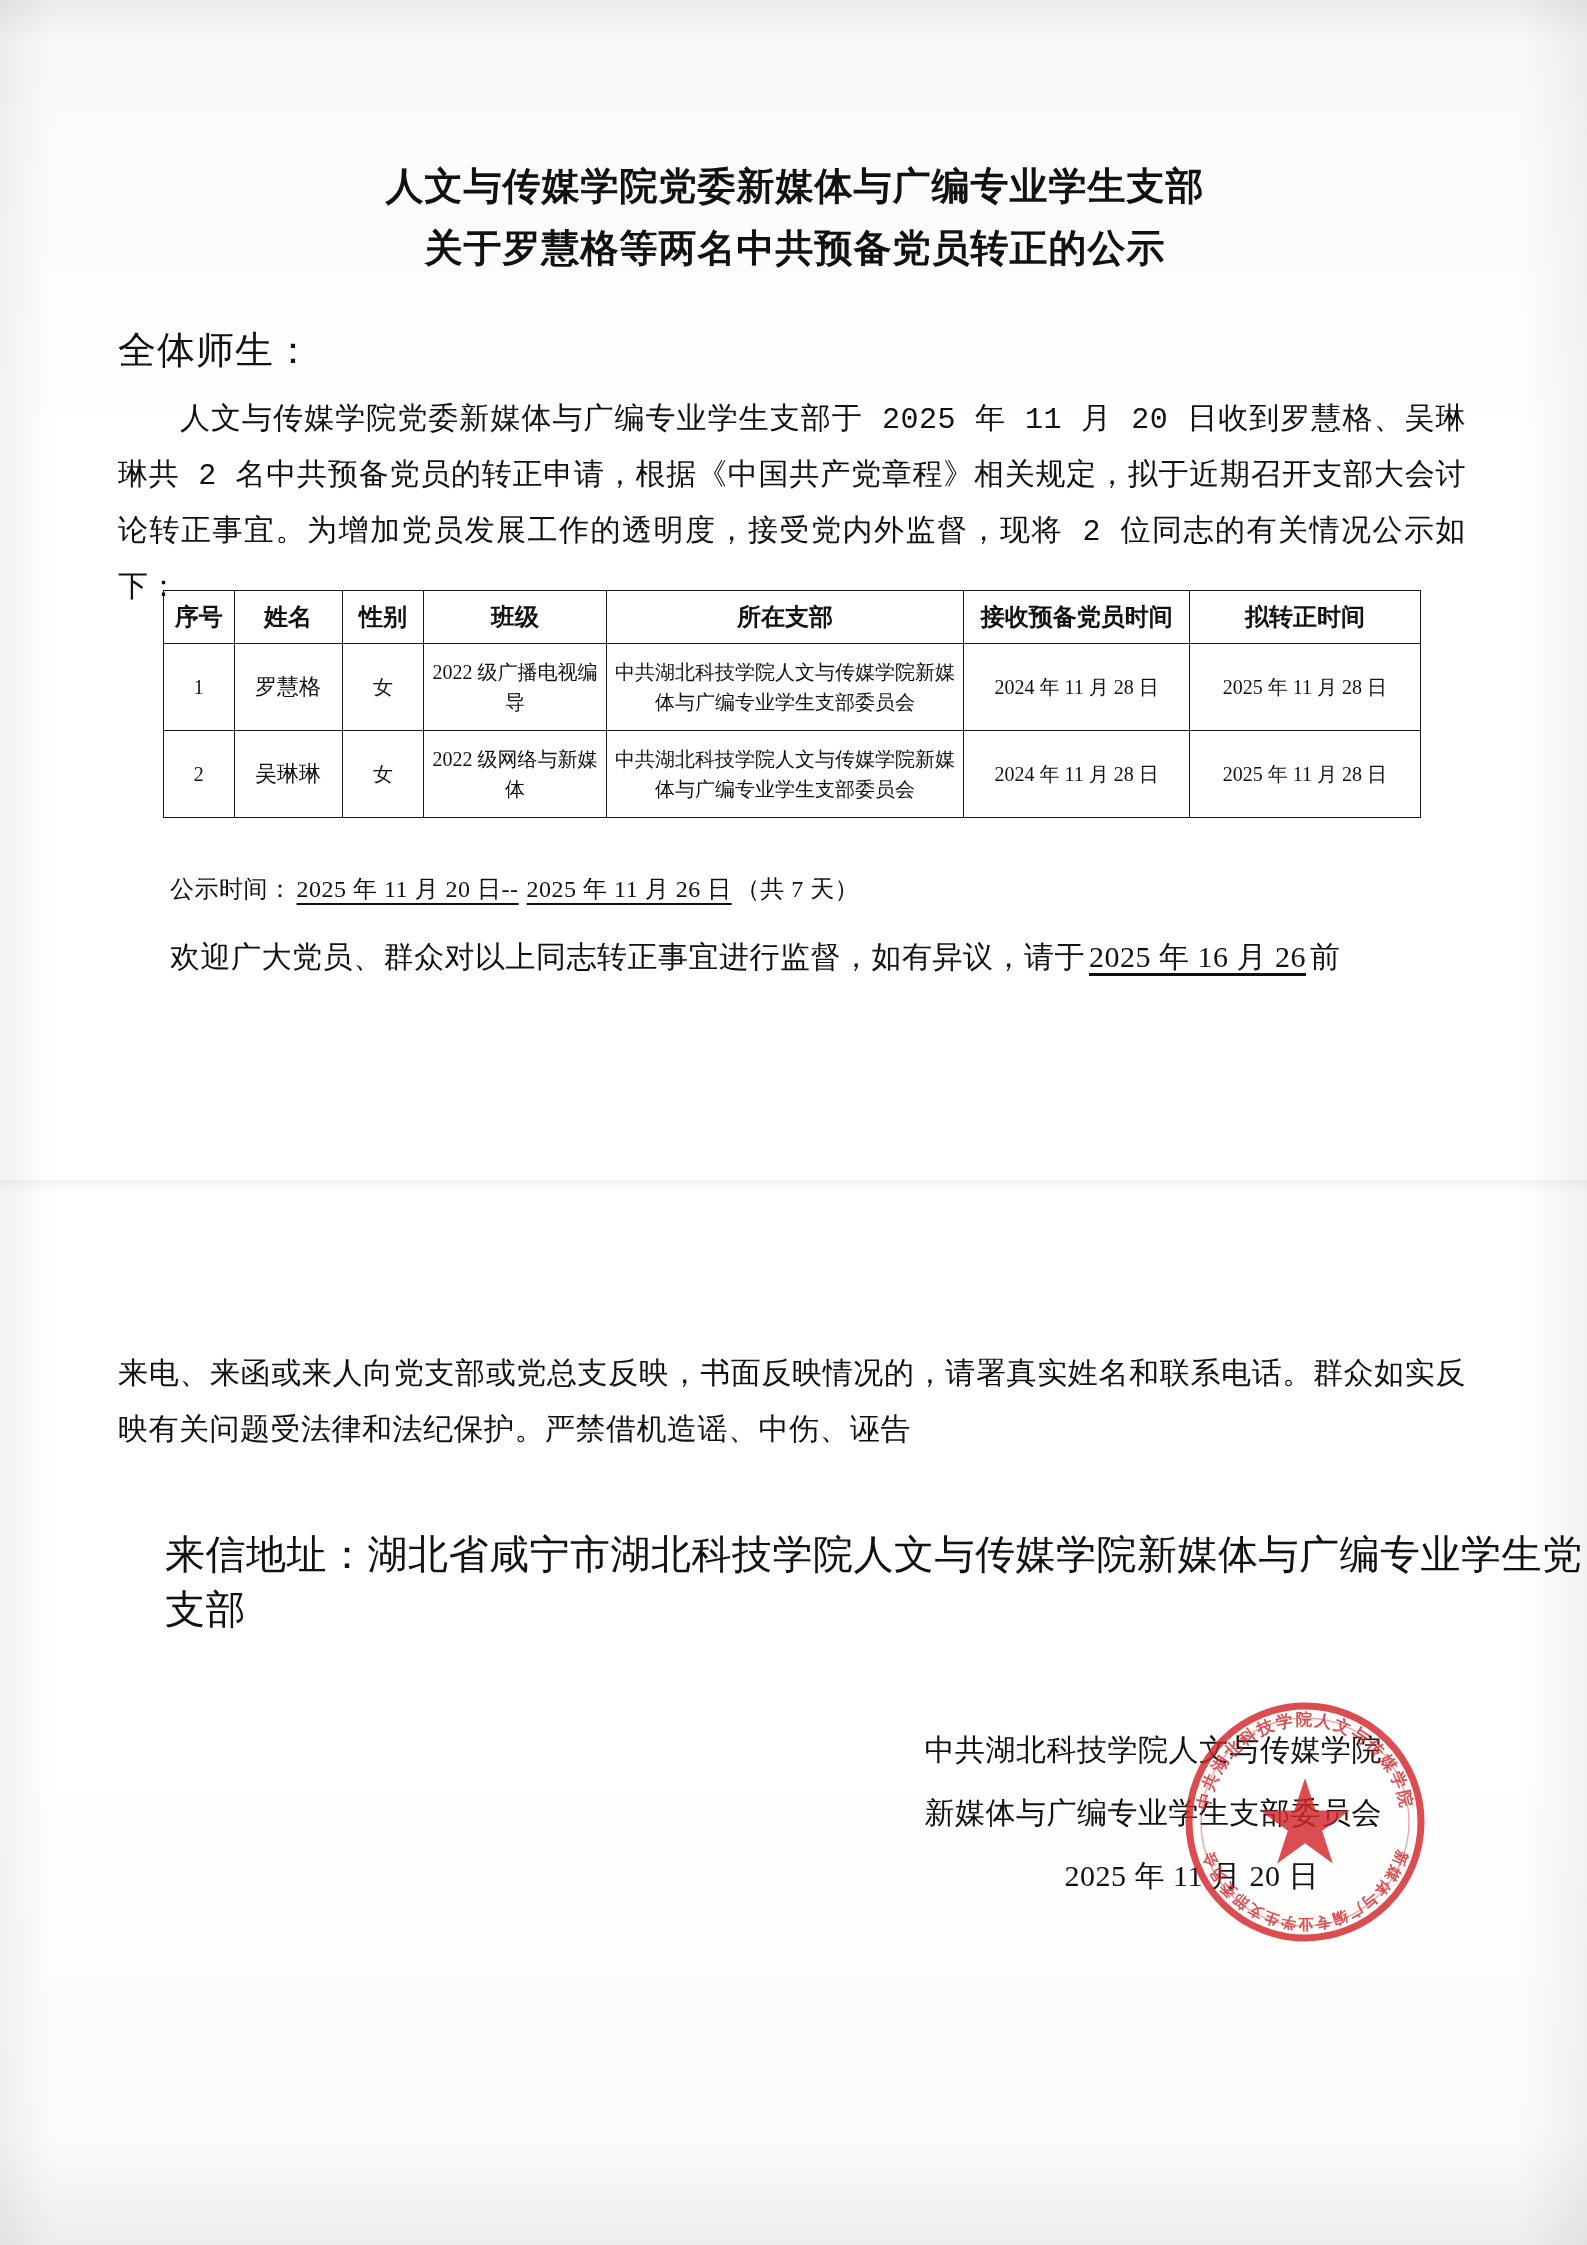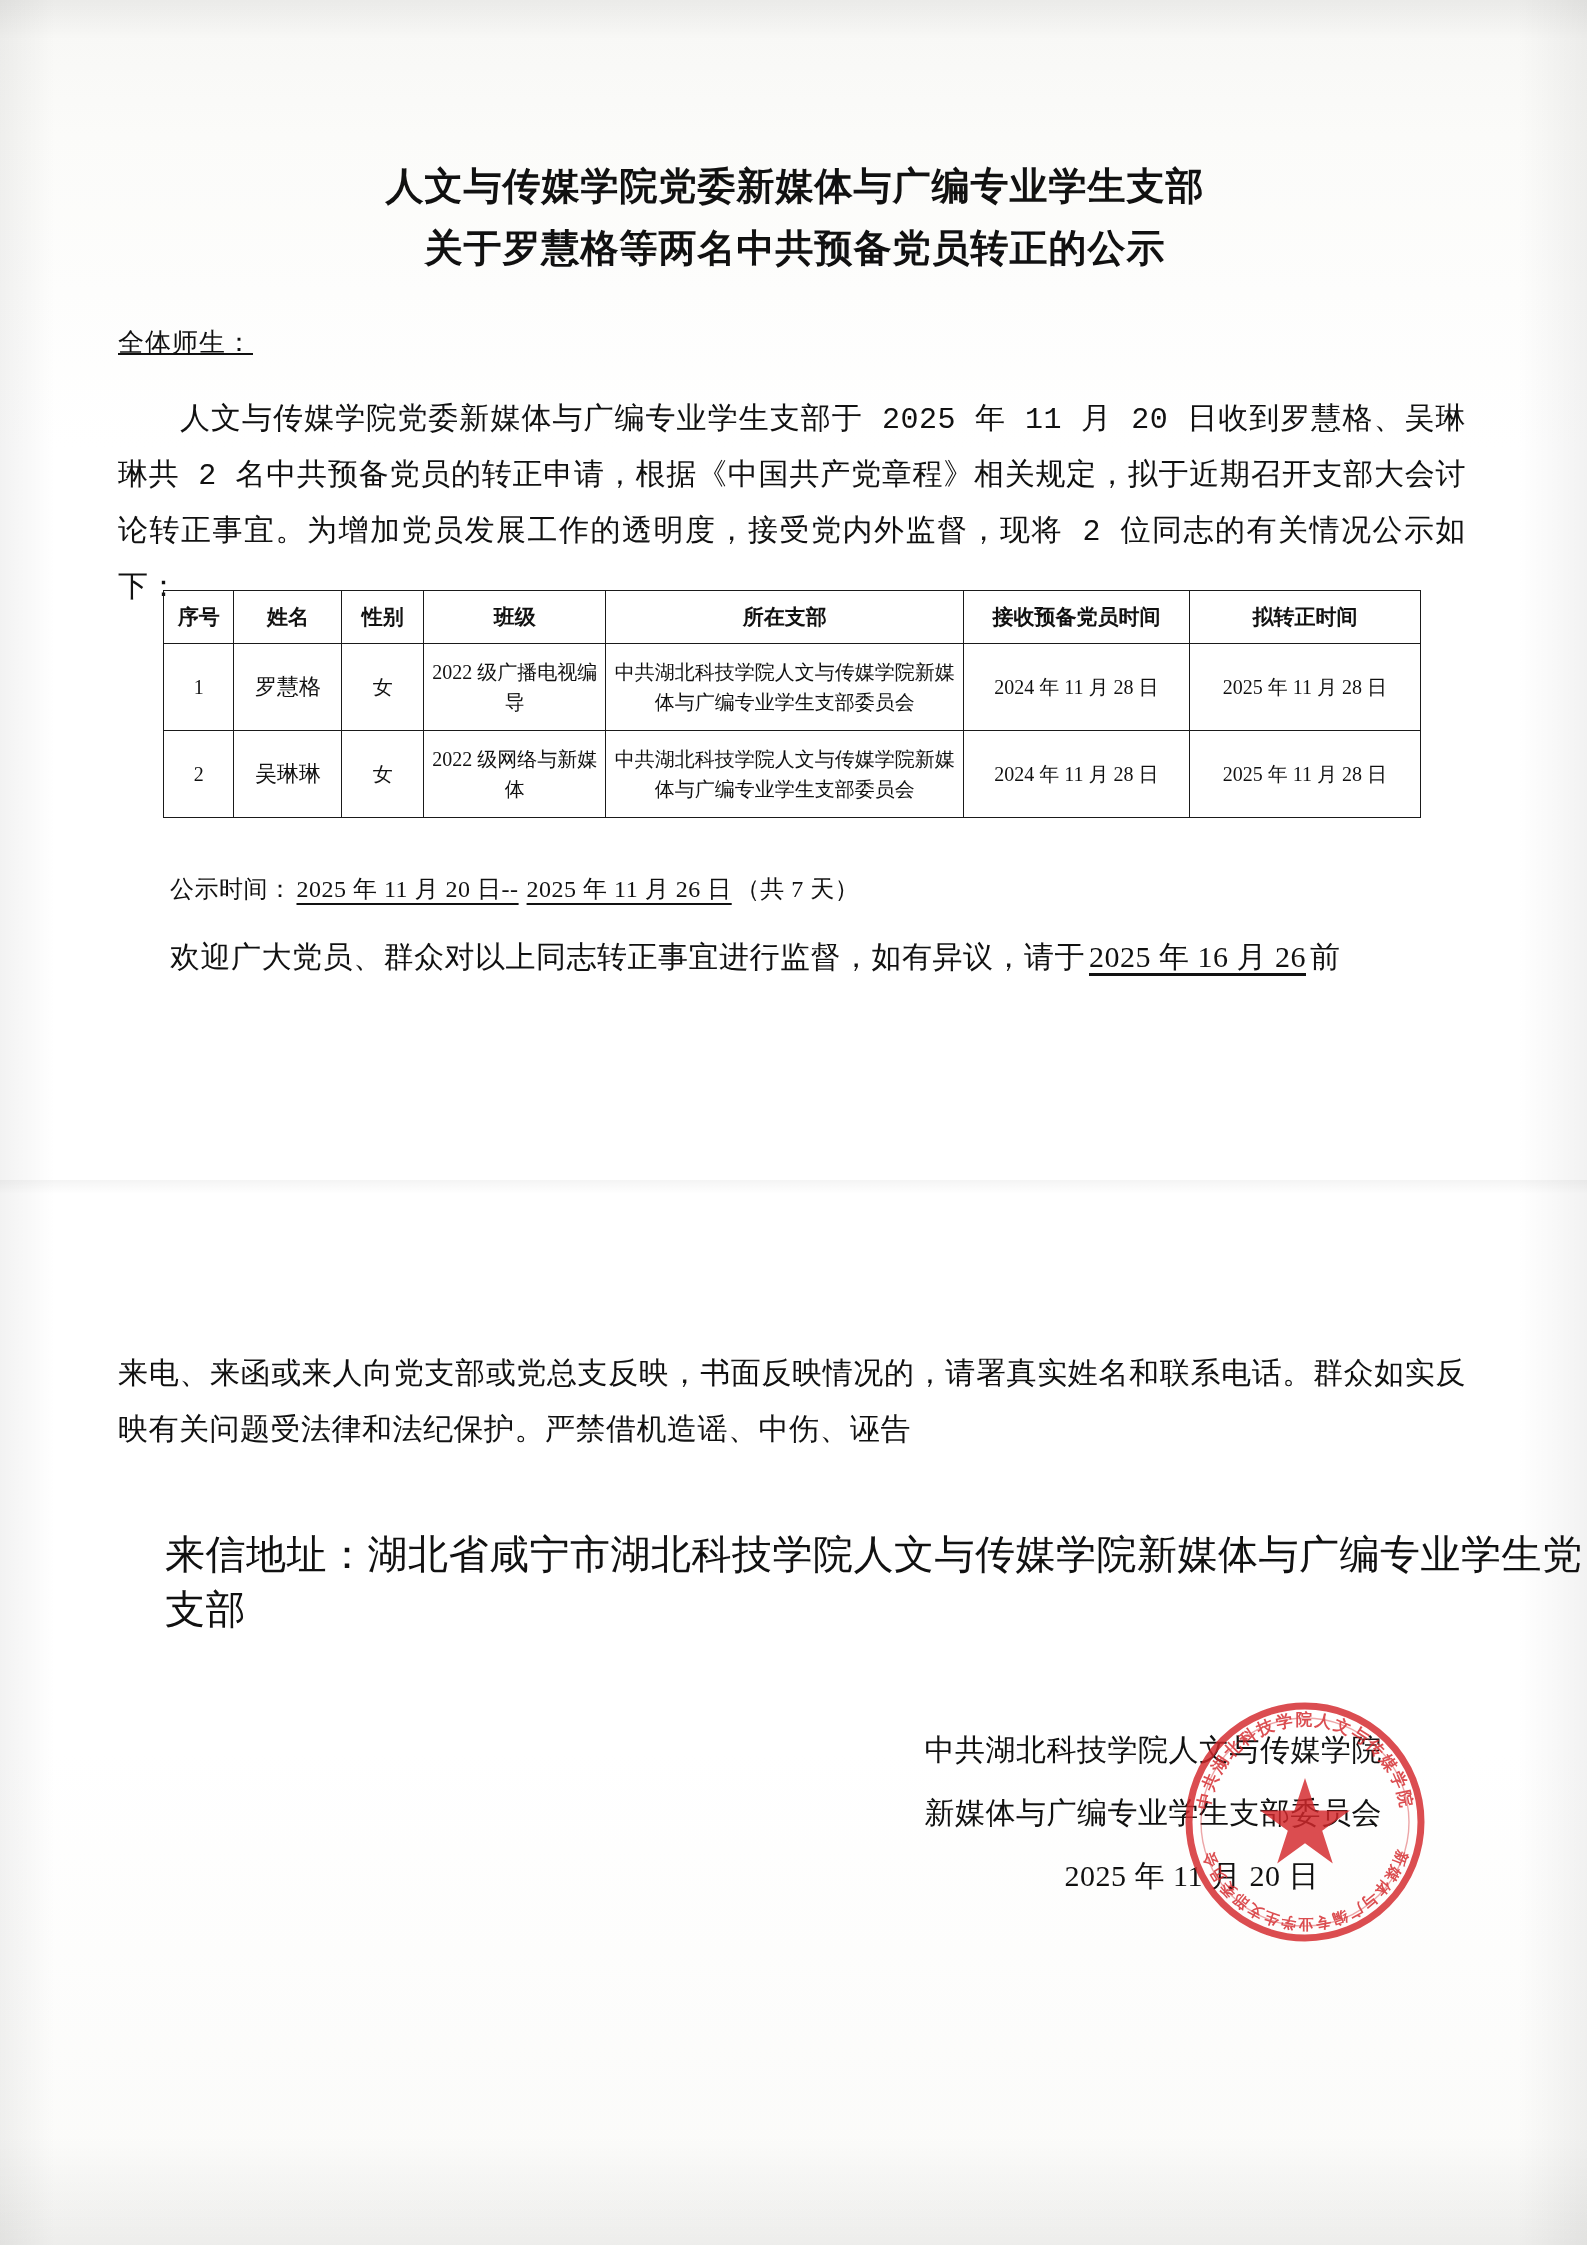--- a/index.html
+++ b/index.html
@@ -74,23 +74,22 @@
     line-height: 62px;
     letter-spacing: 1px;
     color: #111;
   }
   .title-line2 { display: block; }
 
   .salutation {
     position: absolute;
     left: 118px;
     top: 325px;
-    font-size: 26px;
+    font-size: 38px;
     letter-spacing: 1px;
-    text-decoration: underline;
   }
 
   .body-para {
     position: absolute;
     left: 118px;
     top: 392px;
     width: 1348px;
     font-size: 30px;
     line-height: 56px;
     text-align: justify;
@@ -116,21 +115,21 @@
   table.info th, table.info td {
     border: 1.3px solid #1a1a1a;
     text-align: center;
     vertical-align: middle;
     padding: 6px 4px;
     line-height: 30px;
   }
   table.info th {
     font-weight: bold;
     height: 40px;
-    font-size: 21px;
+    font-size: 24px;
   }
   table.info td {
     height: 74px;
   }
   .col-no    { width: 64px; }
   .col-name  { width: 104px; }
   .col-sex   { width: 76px; }
   .col-class { width: 182px; }
   .col-branch{ width: 370px; }
   .col-recv  { width: 228px; }

